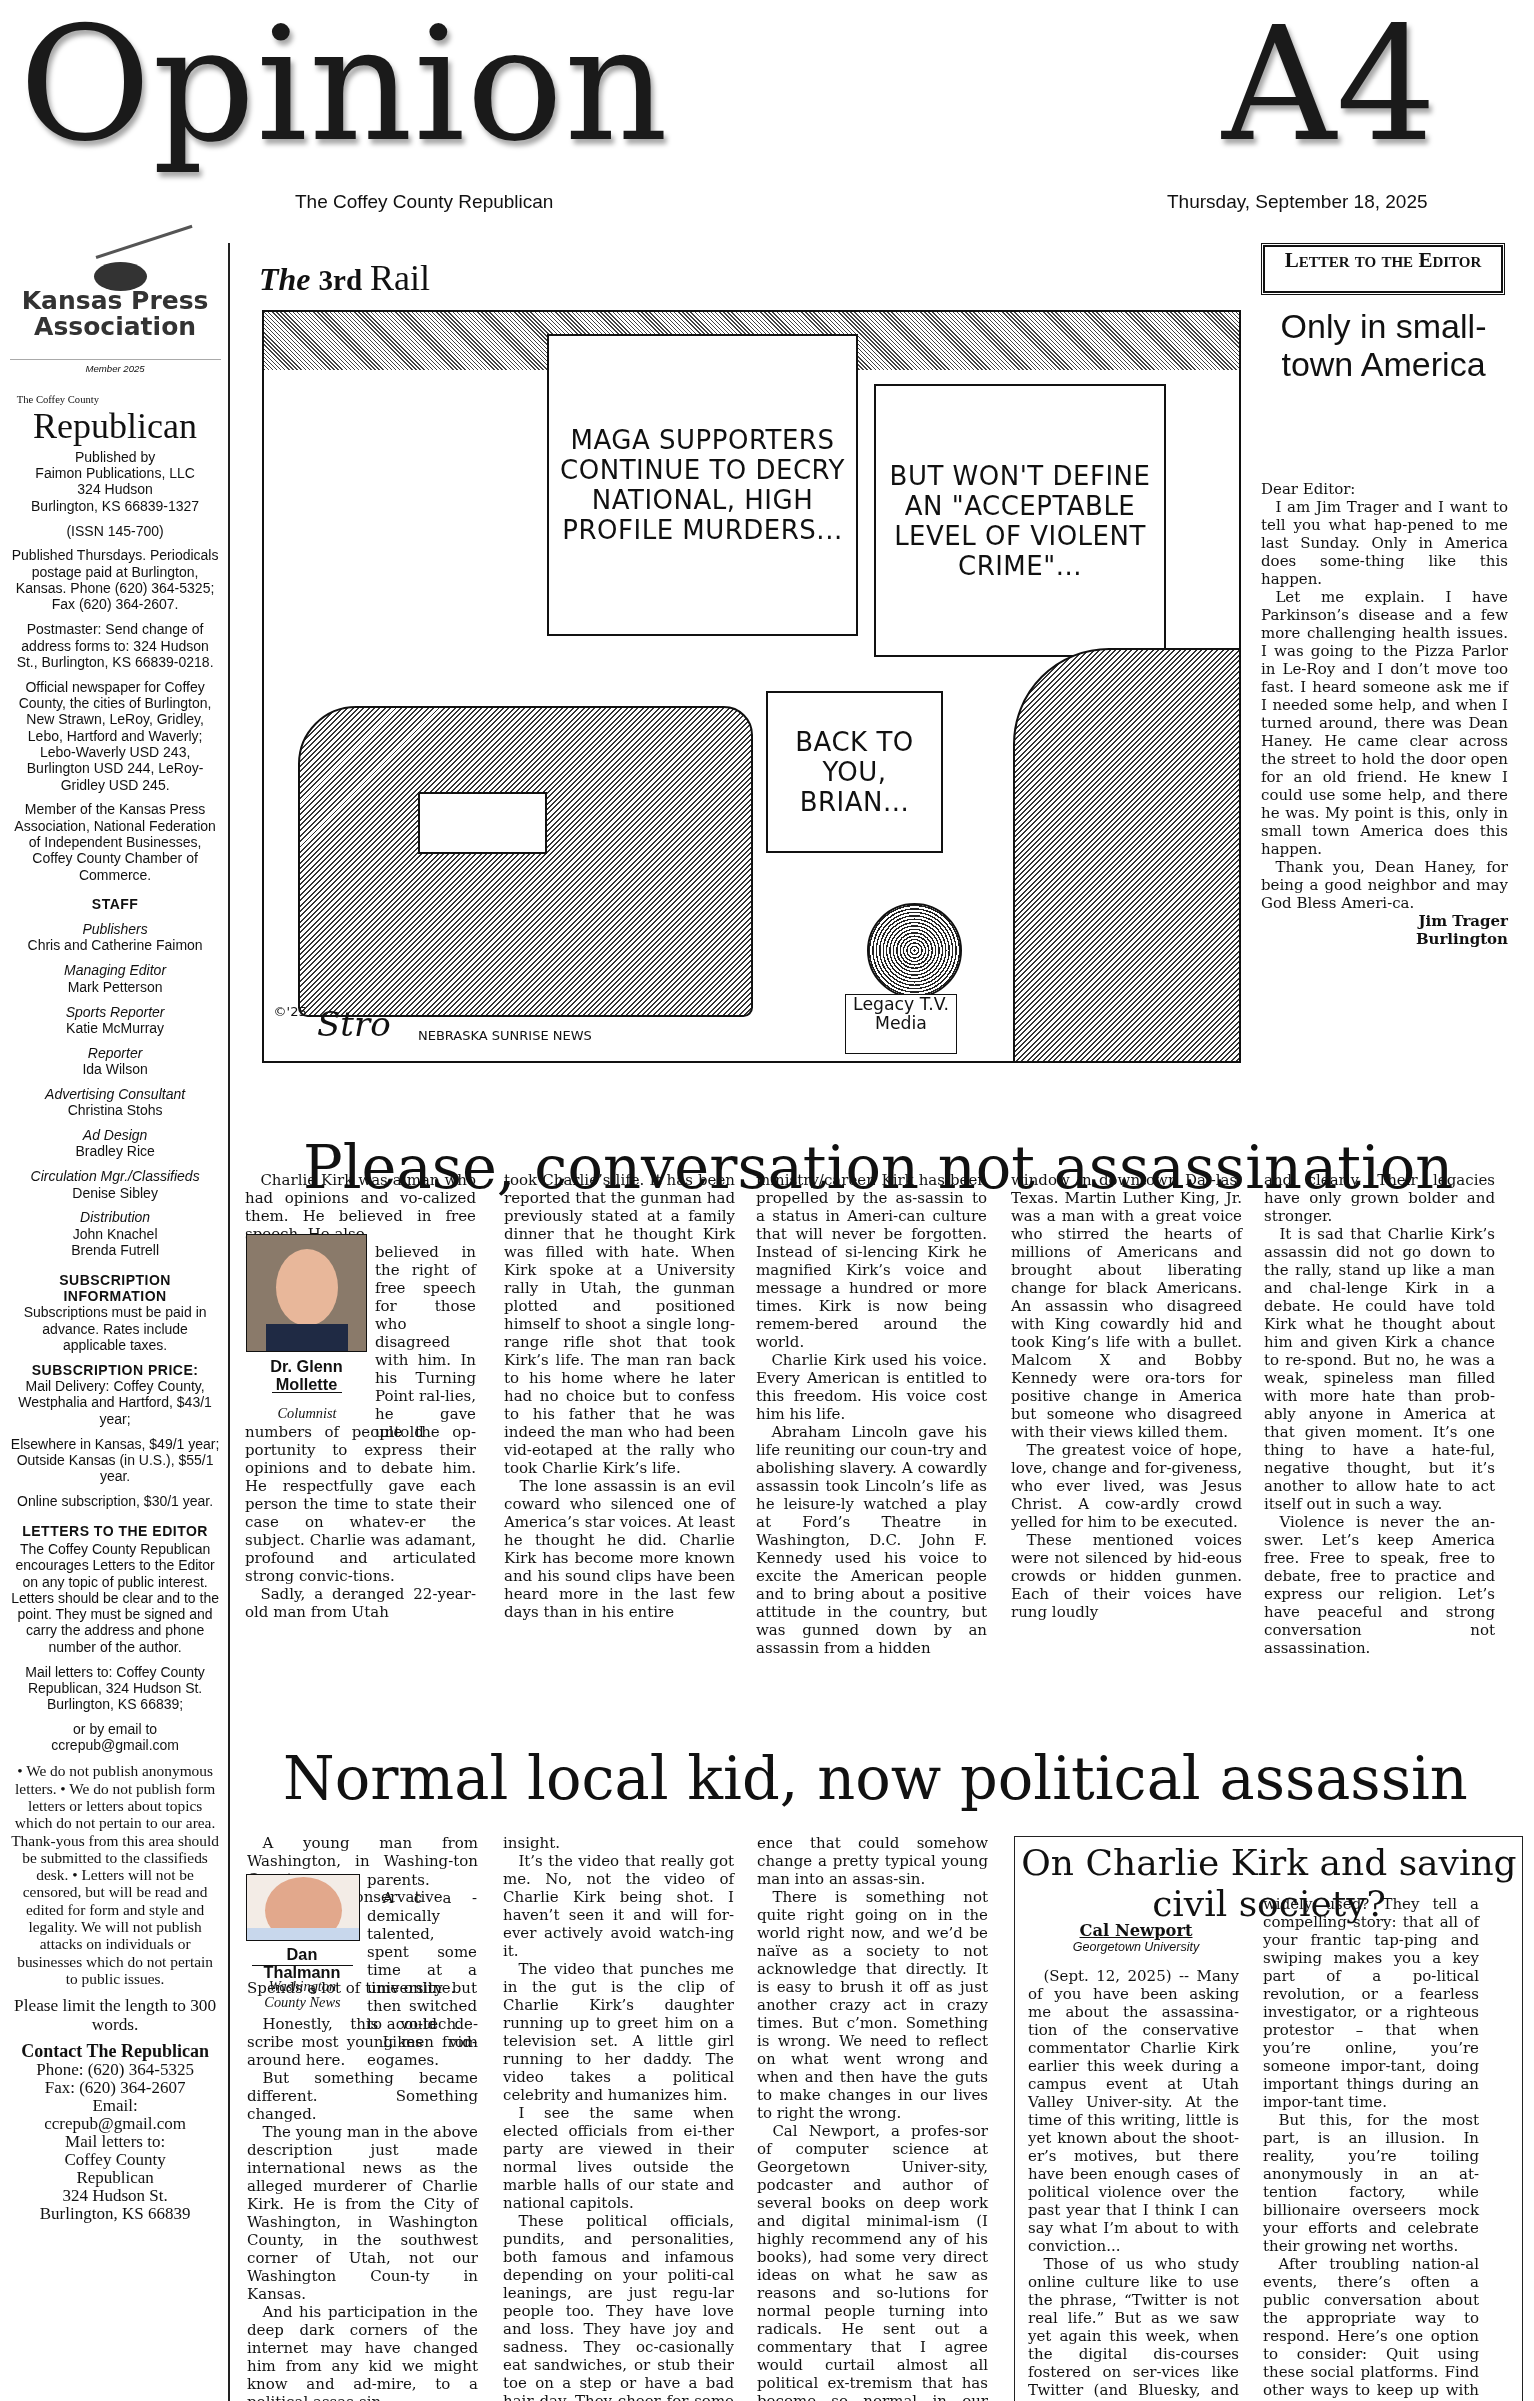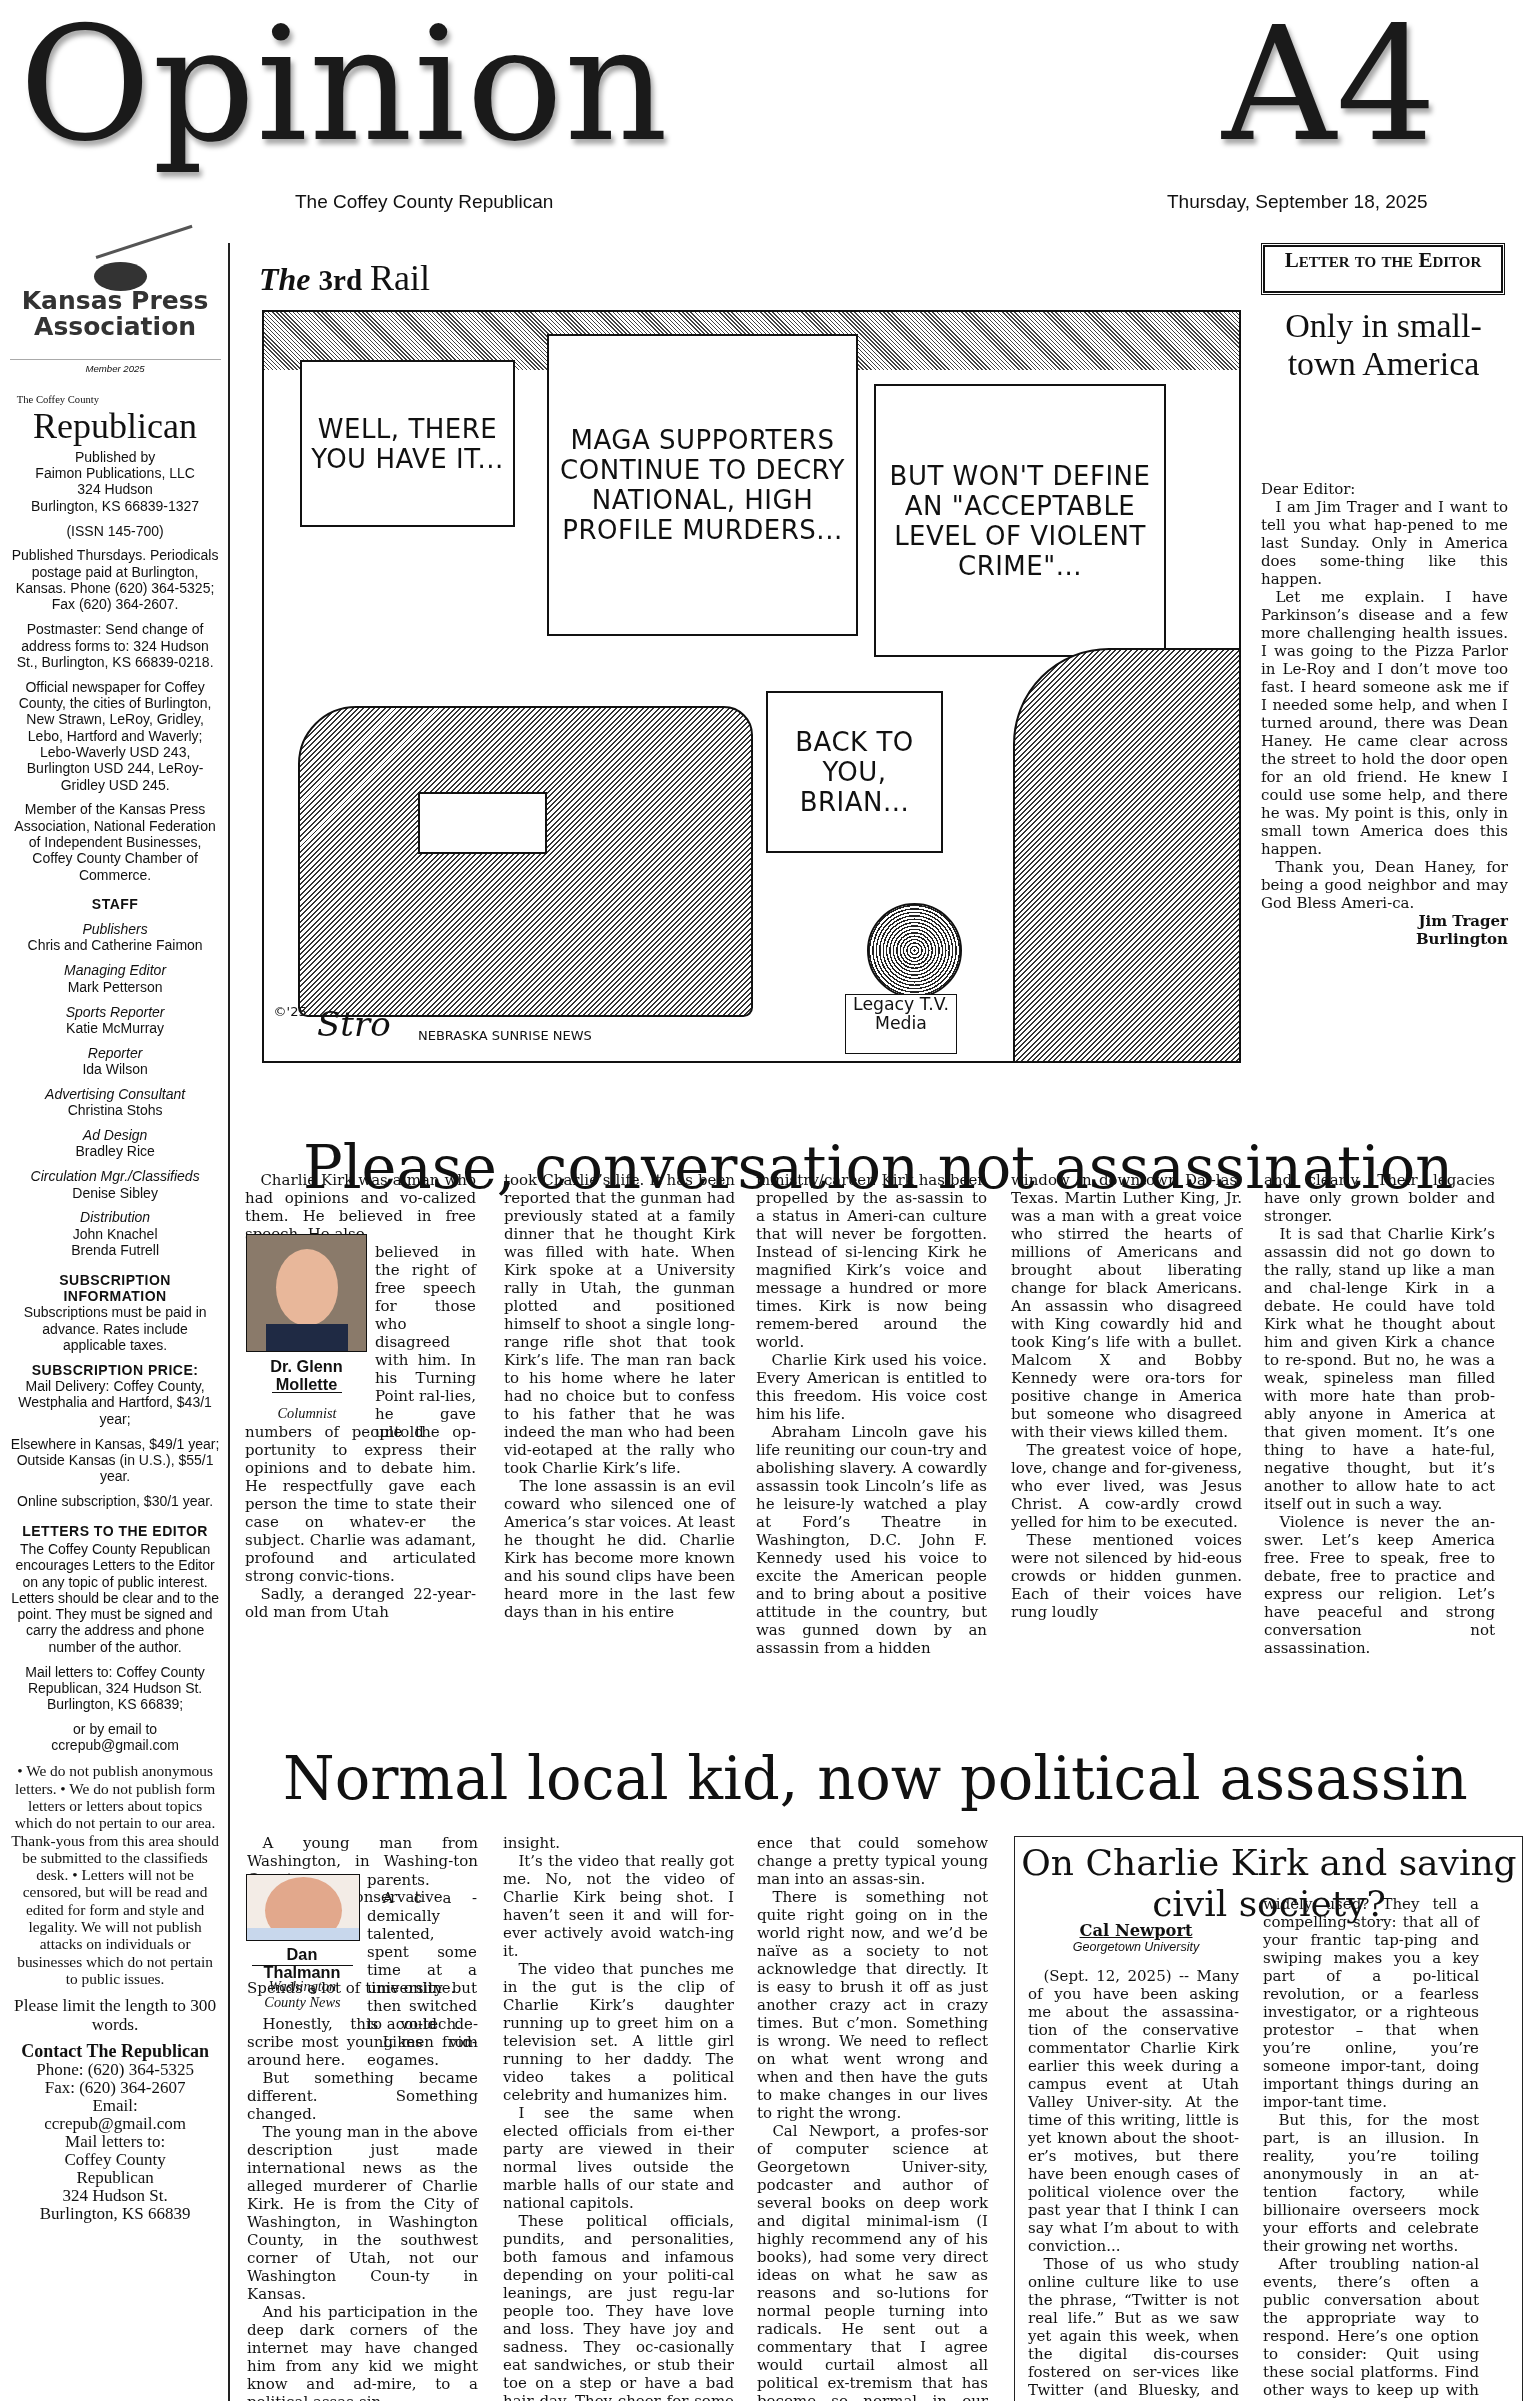--- a/index.html
+++ b/index.html
@@ -31,21 +31,21 @@
   .cartoon-title i { font-style:italic; }
   .panel { left:262px; top:310px; width:975px; height:749px; border:2.9px solid #111; background:#fff; overflow:hidden; }
   .hatch { left:0; top:0; width:100%; height:58px; background:repeating-linear-gradient(45deg,#222 0 1px,#fff 1px 2.9px),#fff; opacity:0.85; }
   .bubble { border:2.4px solid #111; background:#fff; font-family:"DejaVu Sans", sans-serif; text-transform:uppercase; text-align:center; font-size:26px; line-height:30px; display:flex; align-items:center; justify-content:center; letter-spacing:0.5px; }
   .fig { background:repeating-linear-gradient(-45deg,#333 0 1.4px,#fff 1.4px 3.8px); border:2.4px solid #111; }
   .mic-label { border:1.9px solid #111; background:#fff; font-family:"DejaVu Sans", sans-serif; font-size:17.3px; line-height:19px; text-align:center; }
   .sig { font-family:"DejaVu Sans", sans-serif; font-size:13px; }
 
   
   .letter-box { left:1263px; top:245px; width:240px; height:48px; border:2.4px double #111; outline:1px solid #111; outline-offset:1.9px; text-align:center; font-family:"Liberation Serif", serif; font-weight:bold; font-variant:small-caps; font-size:21px; line-height:21px; padding-top:2.9px; box-sizing:border-box; }
-  .letter-head { left:1254px; top:307px; width:259px; text-align:center; font-family:Liberation Serif, serif; font-size:34px; line-height:38px; }
+  .letter-head { left:1254px; top:307px; width:259px; text-align:center; font-family:Liberation Sans, sans-serif; font-size:34px; line-height:38px; }
   .letter-body { left:1261px; top:480px; width:247px; font-family:"DejaVu Serif", serif; font-size:15px; line-height:18px; text-align:justify; }
   .letter-body p { margin:0; text-indent:14.4px; }
   .letter-body p.noind { text-indent:0; }
   .letter-sign { text-align:right; font-weight:bold; }
 
   
   .hl { font-family:"DejaVu Serif", serif; font-size:59px; line-height:62px; white-space:nowrap; }
   .hl1 { left:303px; top:1137px; }
   .hl2 { left:283px; top:1748px; }
 
@@ -140,21 +140,20 @@
     </div>
 </div>
 
 <div class="abs cartoon-title">
   <i>The</i>
   <span style="font-size:29px">3rd</span>
   <span style="font-weight:normal;font-size:36px">Rail</span>
 </div>
 <div class="abs panel">
   <div class="abs hatch"></div>
-  <div class="abs bubble" style="left:36px;top:48px;width:211px;height:163px;">Well, there you have it...</div>
   <div class="abs bubble" style="left:283px;top:21.6px;width:307px;height:298px;">MAGA supporters continue to decry national, high profile murders...</div>
   <div class="abs bubble" style="left:610px;top:72px;width:288px;height:269px;">But won't define an "acceptable level of violent crime"...</div>
   <div class="abs bubble" style="left:502px;top:379px;width:173px;height:158px;">Back to you, Brian...</div>
   <div class="abs fig" style="left:34px;top:394px;width:451px;height:307px;border-radius:58px 29px 9.6px 9.6px;"></div>
   <div class="abs" style="left:154px;top:480px;width:125px;height:58px;background:#fff;border:2.4px solid #111;"></div>
   <div class="abs fig" style="left:749px;top:336px;width:226px;height:413px;border-radius:96px 0 0 0;"></div>
   <div class="abs" style="left:603px;top:591px;width:91px;height:91px;border-radius:50%;background:repeating-radial-gradient(circle,#222 0 1.4px,#fff 1.4px 3.4px);border:2.4px solid #111;"></div>
   <div class="abs mic-label" style="left:581px;top:682px;width:110px;height:58px;">Legacy T.V. Media</div>
   <div class="abs sig" style="left:9.6px;top:692px;">©'25</div>
   <div class="abs sig" style="left:53px;top:692px;font-size:34px;font-family:'DejaVu Serif',serif;font-style:italic;">Stro</div>

